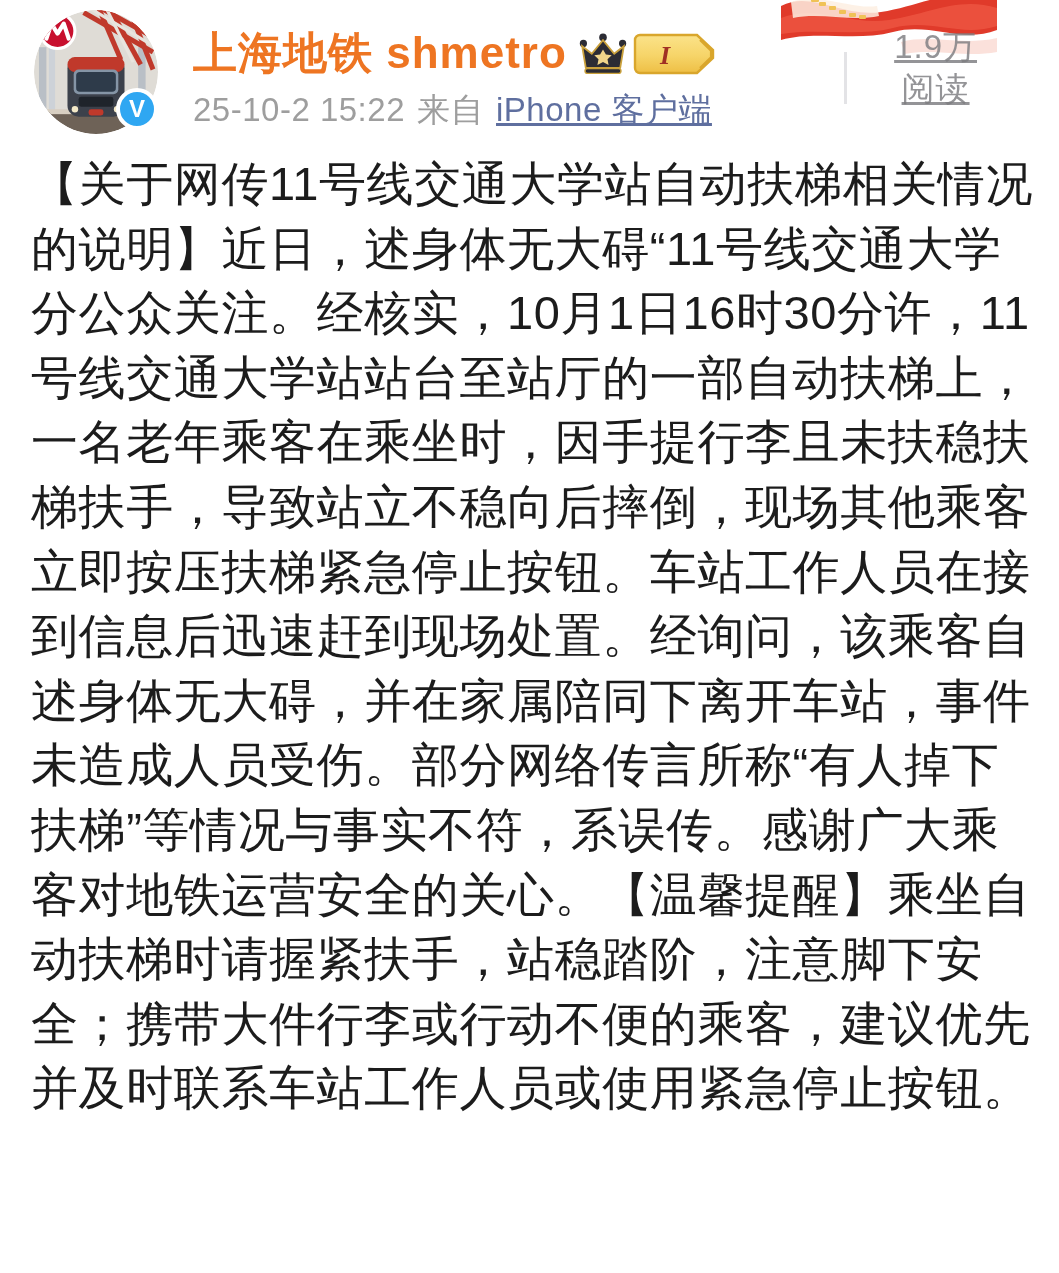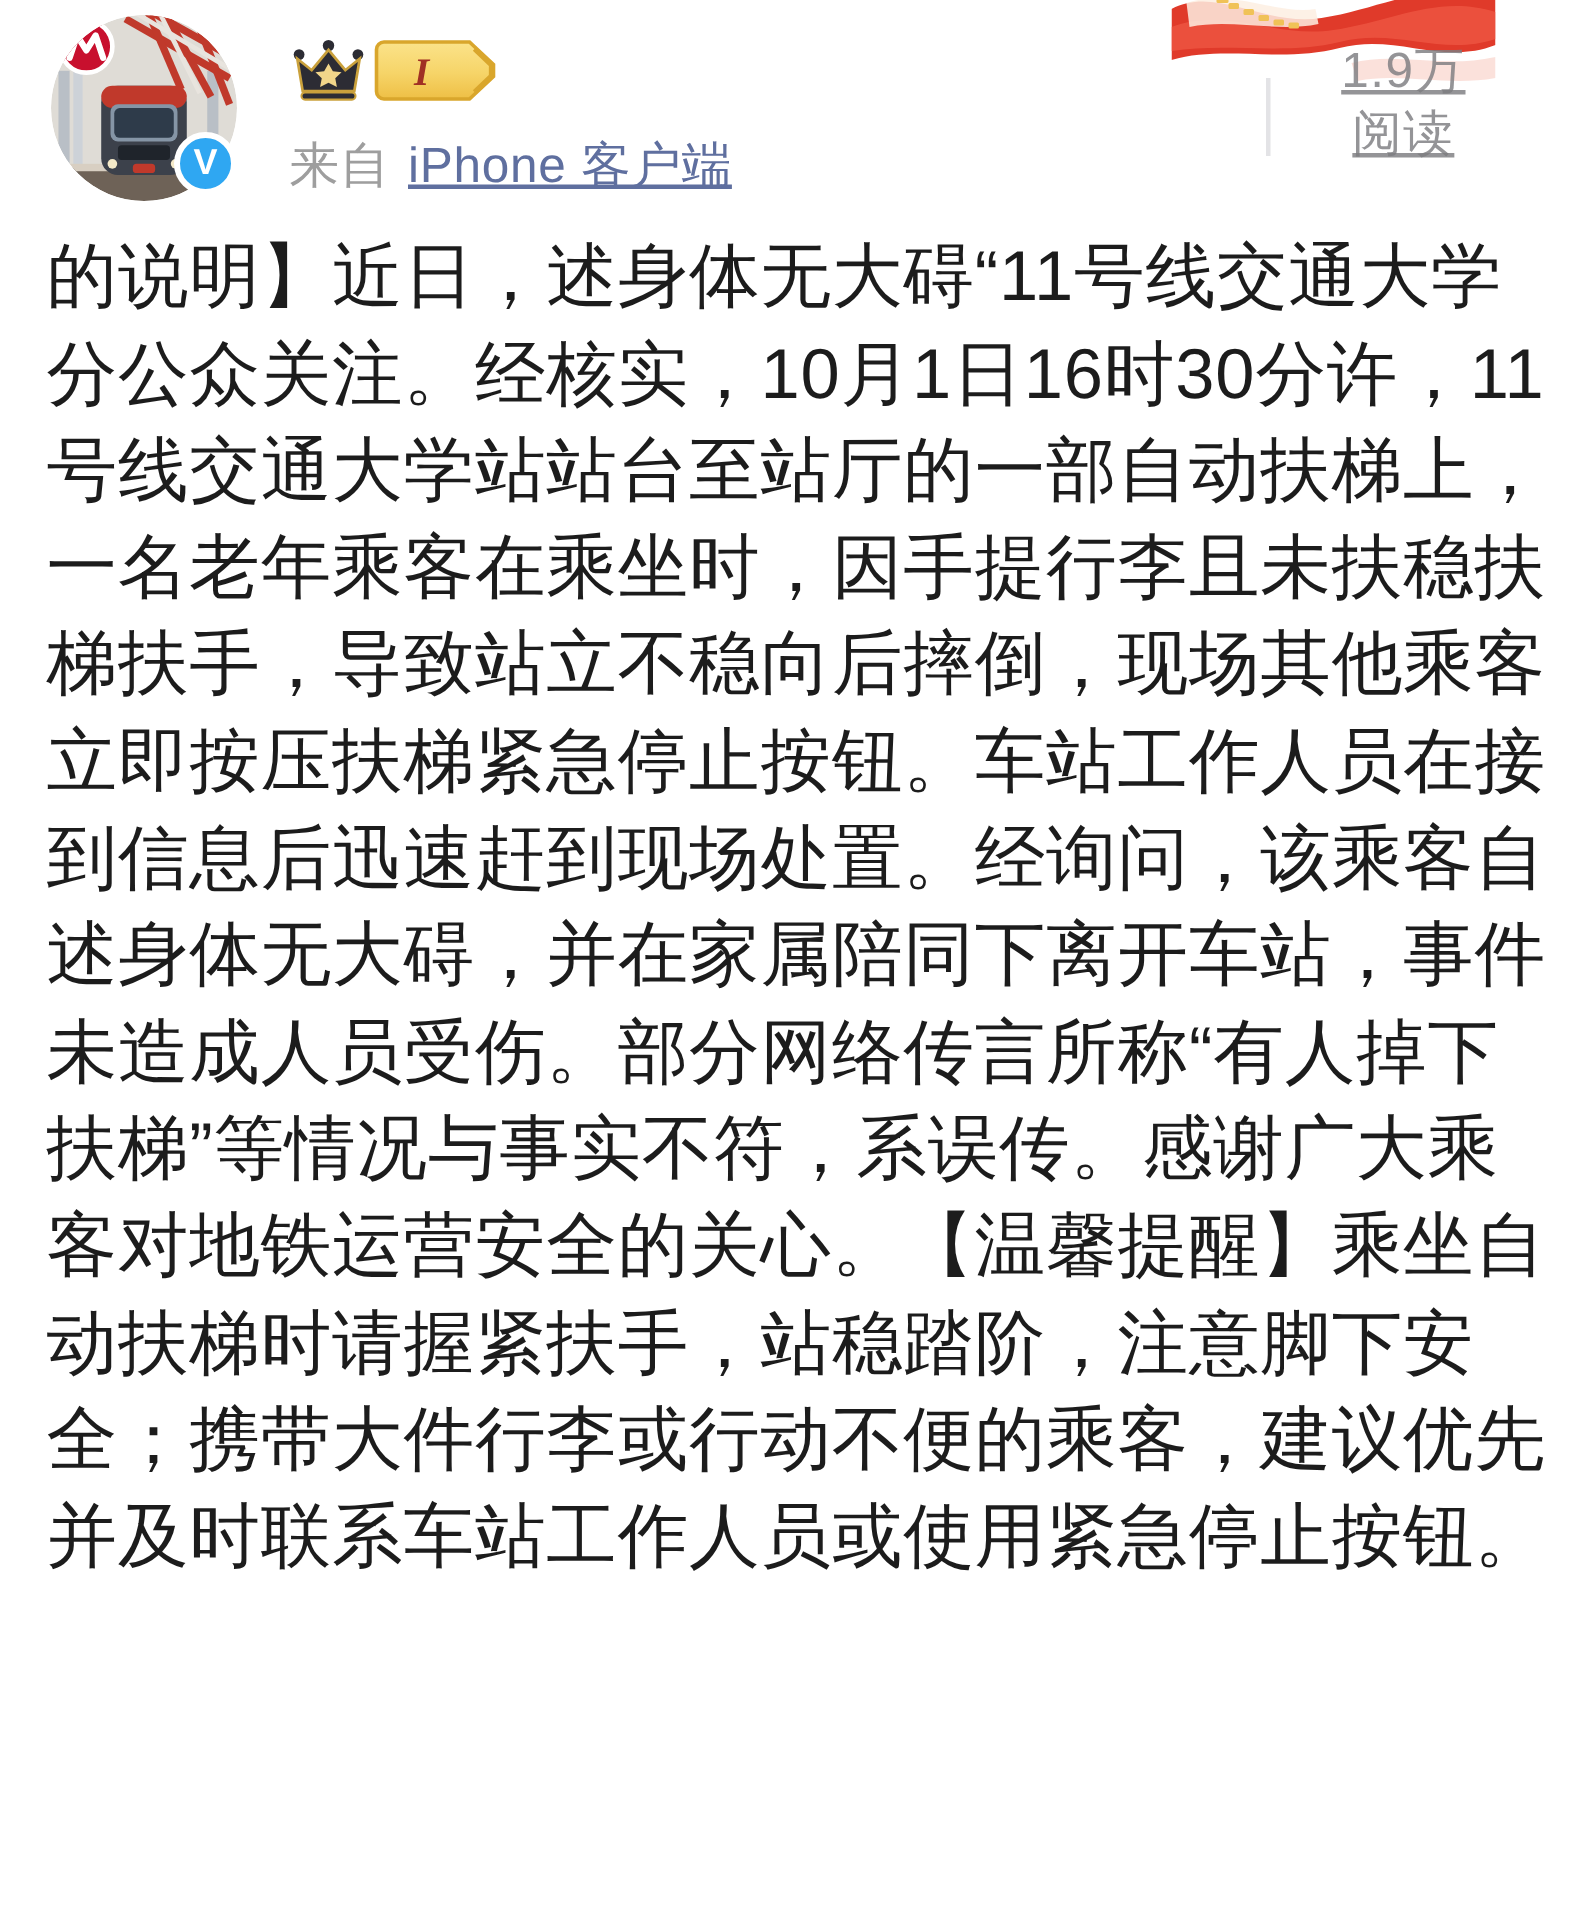--- a/index.html
+++ b/index.html
@@ -90,20 +90,21 @@
       <g>
         <circle cx="19" cy="17" r="14" fill="#c8102e" stroke="#ffffff" stroke-width="2.5"></circle>
         <path d="M10,23 L14,11 L19,19 L24,11 L28,23" stroke="#ffffff" stroke-width="3.4" fill="none" stroke-linecap="round" stroke-linejoin="round"></path>
       </g>
     </g>
   </svg>
   <div class="v-badge">V</div>
 </div>
 
 <div class="username-row">
+  <span class="username">上海地铁 shmetro</span>
   <svg class="crown-icon" width="52" height="46" viewBox="0 0 26 23">
     <circle cx="3.2" cy="6.2" r="1.8" fill="#2c2c34"></circle>
     <circle cx="13" cy="3.2" r="1.9" fill="#2c2c34"></circle>
     <circle cx="22.8" cy="6.2" r="1.8" fill="#2c2c34"></circle>
     <path d="M2.6,7.6 L7.4,11.4 L13,4.6 L18.6,11.4 L23.4,7.6 L21.6,18.4 L4.4,18.4 Z" fill="#2c2c34" stroke="#caa13c" stroke-width="0.9"></path>
     <path d="M13,9.2 l1.45,2.55 2.9,0.35 -2.1,2.0 0.55,2.9 -2.8,-1.45 -2.8,1.45 0.55,-2.9 -2.1,-2.0 2.9,-0.35 Z" fill="#f1d58a"></path>
     <rect x="4" y="18.8" width="18" height="2.4" rx="1.2" fill="#2c2c34" stroke="#caa13c" stroke-width="0.7"></rect>
   </svg>
   <svg class="level-badge" width="86" height="46" viewBox="0 0 43 23">
     <defs>
@@ -113,20 +114,21 @@
         <stop offset="1" stop-color="#eebf45"></stop>
       </linearGradient>
     </defs>
     <path d="M3.5,2 H32 L40,9.5 V13.5 L32,21 H3.5 A2.5,2.5 0 0 1 1,18.5 V4.5 A2.5,2.5 0 0 1 3.5,2 Z" fill="url(#goldg)" stroke="#d9a62c" stroke-width="1.2"></path>
     <path d="M33.5,4.5 L39,9.8 V13.2 L33.5,18.5" fill="none" stroke="#d9a62c" stroke-width="1.1"></path>
     <text x="16" y="16.4" text-anchor="middle" font-size="13" font-weight="bold" font-family="Liberation Serif, DejaVu Serif, serif" font-style="italic" fill="#a03024">I</text>
   </svg>
 </div>
 
 <div class="meta-row">
+  <span class="meta-date">25-10-2 15:22</span>
   <span class="meta-source-prefix">来自</span>
   <span class="meta-source-app">iPhone 客户端</span>
 </div>
 
 <div class="flagpole"></div>
 <svg class="decoration" viewBox="0 0 216 66" width="216" height="66">
   <path d="M0,6 C30,-10 62,18 100,12 C140,6 170,-14 216,-2 L216,30 C180,44 150,22 112,32 C74,42 34,30 0,40 Z" fill="#e03a2a"></path>
   <path d="M0,18 C36,4 70,26 108,20 C148,14 178,-4 216,8 L216,26 C180,38 150,18 112,28 C76,37 36,28 0,34 Z" fill="#ef5844" opacity="0.75"></path>
   <path d="M10,2 C40,-8 70,10 96,6 L98,16 C70,22 40,12 12,18 Z" fill="#fdeee2" opacity="0.85"></path>
 
@@ -140,20 +142,21 @@
   </g>
   <path d="M120,42 C150,34 180,46 216,38 L216,52 C184,58 152,48 124,54 Z" fill="#f7c9bd" opacity="0.55"></path>
 </svg>
 
 <div class="reads">
   <div>1.9万</div>
   <div>阅读</div>
 </div>
 
 <div class="post-content">
+    <div class="post-line">【关于网传11号线交通大学站自动扶梯相关情况</div>
     <div class="post-line">的说明】近日，述身体无大碍“11号线交通大学</div>
     <div class="post-line">分公众关注。经核实，10月1日16时30分许，11</div>
     <div class="post-line">号线交通大学站站台至站厅的一部自动扶梯上，</div>
     <div class="post-line">一名老年乘客在乘坐时，因手提行李且未扶稳扶</div>
     <div class="post-line">梯扶手，导致站立不稳向后摔倒，现场其他乘客</div>
     <div class="post-line">立即按压扶梯紧急停止按钮。车站工作人员在接</div>
     <div class="post-line">到信息后迅速赶到现场处置。经询问，该乘客自</div>
     <div class="post-line">述身体无大碍，并在家属陪同下离开车站，事件</div>
     <div class="post-line">未造成人员受伤。部分网络传言所称“有人掉下</div>
     <div class="post-line">扶梯”等情况与事实不符，系误传。感谢广大乘</div>

